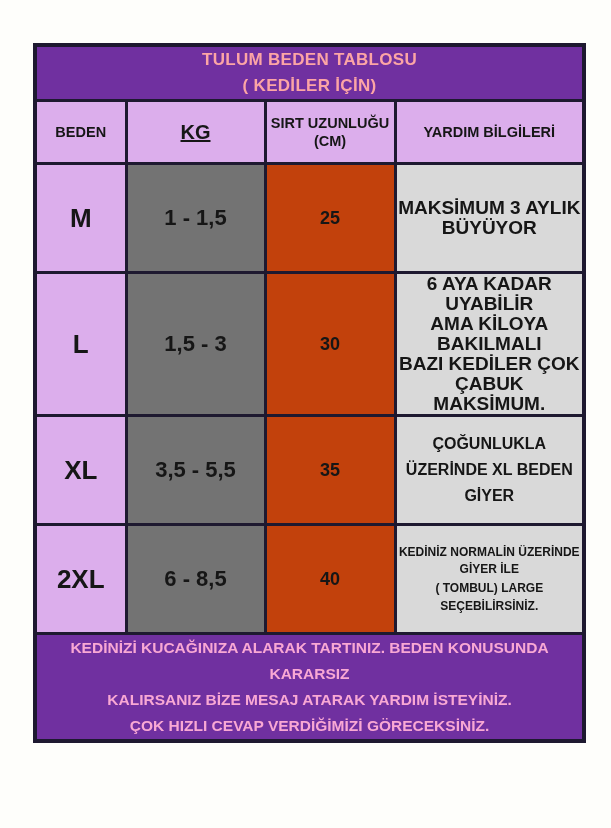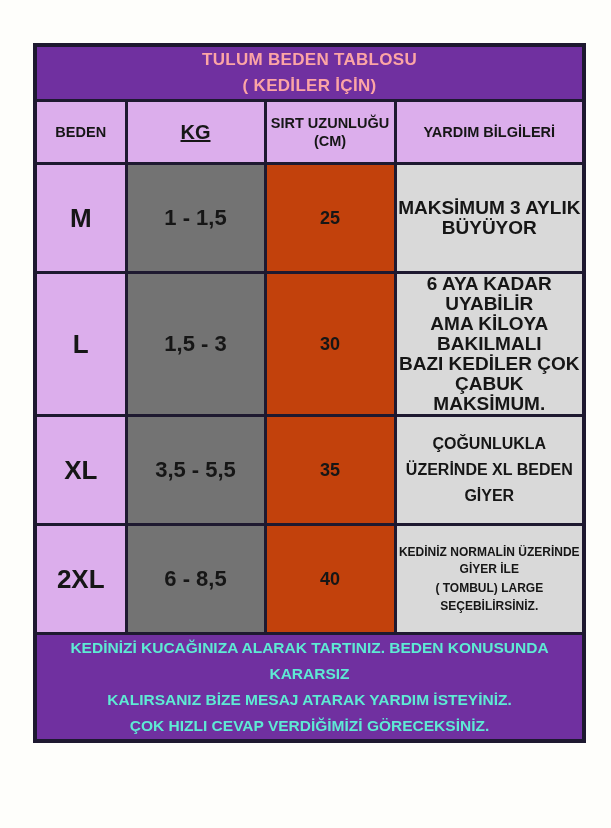--- a/index.html
+++ b/index.html
@@ -46,21 +46,21 @@
   td.c-help{background:#d9d9d9;padding:0 6px;}
   .hl{display:block;}
   .hl-normal{font-size:19px;font-weight:600;line-height:20px;}
   .hl-large{font-size:16px;font-weight:700;line-height:26px;}
   .hl-small{font-size:12px;font-weight:600;line-height:17px;}
   .hl-strong{font-size:12px;font-weight:700;line-height:20px;}
   
   tr.footer-row td{
     height:72px;
     background:#7030a0;
-    color:#5eead4;
+    color:#f9a8d4;
     font-size:15.5px;font-weight:700;line-height:26px;
     padding:0 8px;
   }
 </style>
 </head>
 <body>
 
 <div class="page">
   <table class="size-chart">
     <colgroup>

